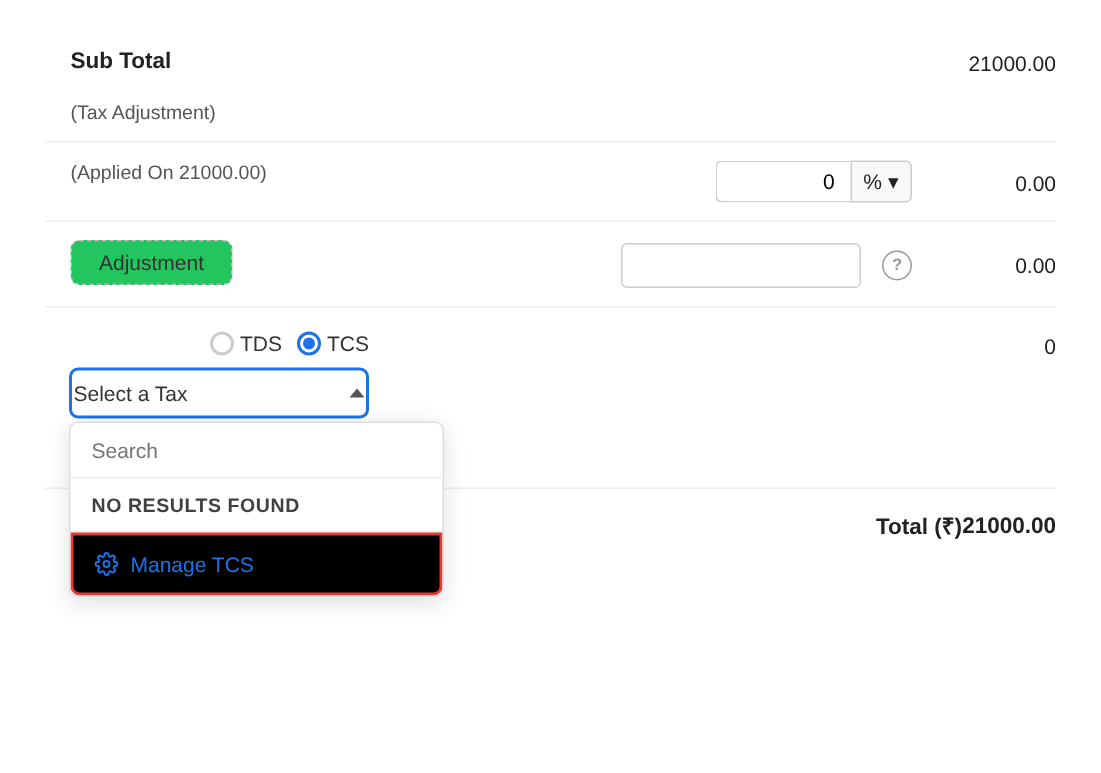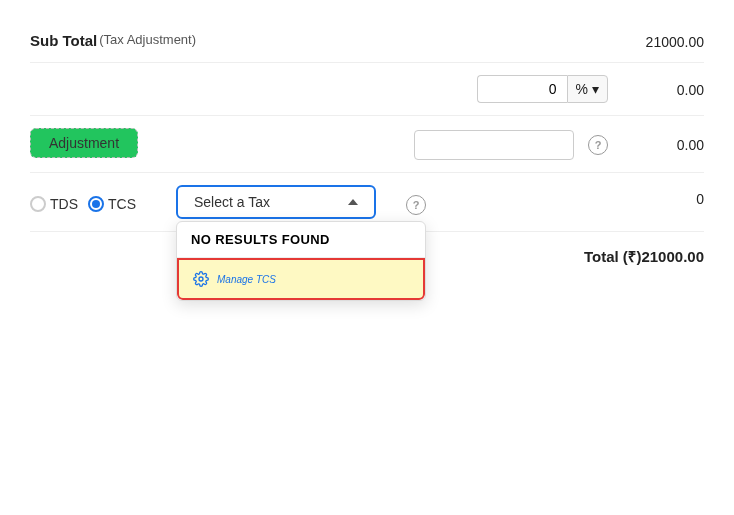--- a/index.html
+++ b/index.html
@@ -17,22 +17,23 @@
       display: flex;
       align-items: flex-start;
       justify-content: space-between;
       padding: 12px 0;
       border-bottom: 1px solid #eee;
     }
     .row:last-child { border-bottom: none; }
 
     .row-left {
       display: flex;
-      flex-direction: row;
-      gap: 2px;
+      flex-direction: column;
+      gap: 18px;
+      margin-left: 17px;
     }
 
     .row-right {
       font-size: 14px;
       color: #222;
       min-width: 80px;
       text-align: right;
       padding-top: 2px;
     }
 
@@ -169,21 +170,21 @@
       position: relative;
       margin-left: 16px;
     }
     .select-tax-btn {
       display: flex;
       align-items: center;
       justify-content: space-between;
       width: 200px;
       border: 2px solid #1a73e8;
       border-radius: 6px;
-      padding: 7px 16px;
+      padding: 7px 1px;
       background: #fff;
       font-size: 14px;
       color: #333;
       cursor: pointer;
       gap: 8px;
     }
     .chevron-up {
       display: inline-block;
       width: 0;
       height: 0;
@@ -209,37 +210,36 @@
       border: none;
       border-bottom: 1px solid #eee;
       padding: 10px 14px;
       font-size: 14px;
       outline: none;
       color: #999;
     }
     .no-results {
       padding: 10px 14px;
       font-size: 13px;
-      color: #000000;
+      color: #404040;
       font-weight: 600;
       letter-spacing: 0.03em;
       border-bottom: 1px solid #eee;
     }
     .manage-tcs {
       display: flex;
       align-items: center;
       gap: 8px;
       padding: 11px 14px;
-      font-size: 10px;
+      font-size: 14px;
       color: #1a73e8;
       cursor: pointer;
       border: 2px solid #e53935;
       border-radius: 0 0 6px 6px;
-      background: #fef9c3;
-      font-style: italic;
+      background: #000000;
     }
     .gear-icon-svg {
       width: 16px;
       height: 16px;
       color: #1a73e8;
       flex-shrink: 0;
     }
 
     .tds-tcs-right {
       font-size: 14px;
@@ -273,20 +273,21 @@
 <div class="row">
   <div class="row-left">
     <span class="label-bold">Sub Total</span>
     <span class="label-sub">(Tax Adjustment)</span>
   </div>
   <div class="row-right">21000.00</div>
 </div>
 
 <div class="row">
   <div class="row-left">
+    <span class="label-sub">(<span>Applied On 21000.00</span>)</span>
   </div>
   <div style="display:flex; align-items:center; gap:16px;">
     <div class="discount-controls">
       <input class="discount-input" type="text" value="0" style="">
       <div class="percent-dropdown">
         <span>%</span>
         <span>▾</span>
       </div>
     </div>
     <div class="row-right">0.00</div>
@@ -300,21 +301,21 @@
   <div style="display:flex; align-items:center; gap:16px;">
     <div class="adjustment-controls">
       <input class="adjustment-input" type="text" style="">
       <span class="help-icon">?</span>
     </div>
     <div class="row-right">0.00</div>
   </div>
 </div>
 
 <div class="tds-tcs-row">
-  <div style="display:flex; align-items:center; gap:24px;">
+  <div style="display:flex; align-items:flex-end; gap:8px;flex-direction:column;">
     <div class="tds-tcs-left">
       <div class="radio-group">
 
         <div class="radio-item">
           <div class="radio-outer"></div>
           <span class="radio-label">TDS</span>
         </div>
 
         <div class="radio-item">
           <div class="radio-outer selected">
@@ -325,20 +326,21 @@
       </div>
     </div>
 
     <div class="select-tax-container">
       <button class="select-tax-btn">
         <span>Select a Tax</span>
         <span class="chevron-up"></span>
       </button>
 
       <div class="dropdown-panel">
+        <input class="dropdown-search" type="text" placeholder="Search" style="">
         <div class="no-results">NO RESULTS FOUND</div>
         <div class="manage-tcs">
           <svg class="gear-icon-svg" viewBox="0 0 24 24" fill="none" stroke="#1a73e8" stroke-width="2" stroke-linecap="round" stroke-linejoin="round">
             <circle cx="12" cy="12" r="3"></circle>
             <path d="M19.4 15a1.65 1.65 0 0 0 .33 1.82l.06.06a2 2 0 0 1-2.83 2.83l-.06-.06a1.65 1.65 0 0 0-1.82-.33 1.65 1.65 0 0 0-1 1.51V21a2 2 0 0 1-4 0v-.09A1.65 1.65 0 0 0 9 19.4a1.65 1.65 0 0 0-1.82.33l-.06.06a2 2 0 0 1-2.83-2.83l.06-.06A1.65 1.65 0 0 0 4.68 15a1.65 1.65 0 0 0-1.51-1H3a2 2 0 0 1 0-4h.09A1.65 1.65 0 0 0 4.6 9a1.65 1.65 0 0 0-.33-1.82l-.06-.06a2 2 0 0 1 2.83-2.83l.06.06A1.65 1.65 0 0 0 9 4.68a1.65 1.65 0 0 0 1-1.51V3a2 2 0 0 1 4 0v.09a1.65 1.65 0 0 0 1 1.51 1.65 1.65 0 0 0 1.82-.33l.06-.06a2 2 0 0 1 2.83 2.83l-.06.06A1.65 1.65 0 0 0 19.4 9a1.65 1.65 0 0 0 1.51 1H21a2 2 0 0 1 0 4h-.09a1.65 1.65 0 0 0-1.51 1z"></path>
           </svg>
           <span>Manage TCS</span>
         </div>
       </div>
     </div>

